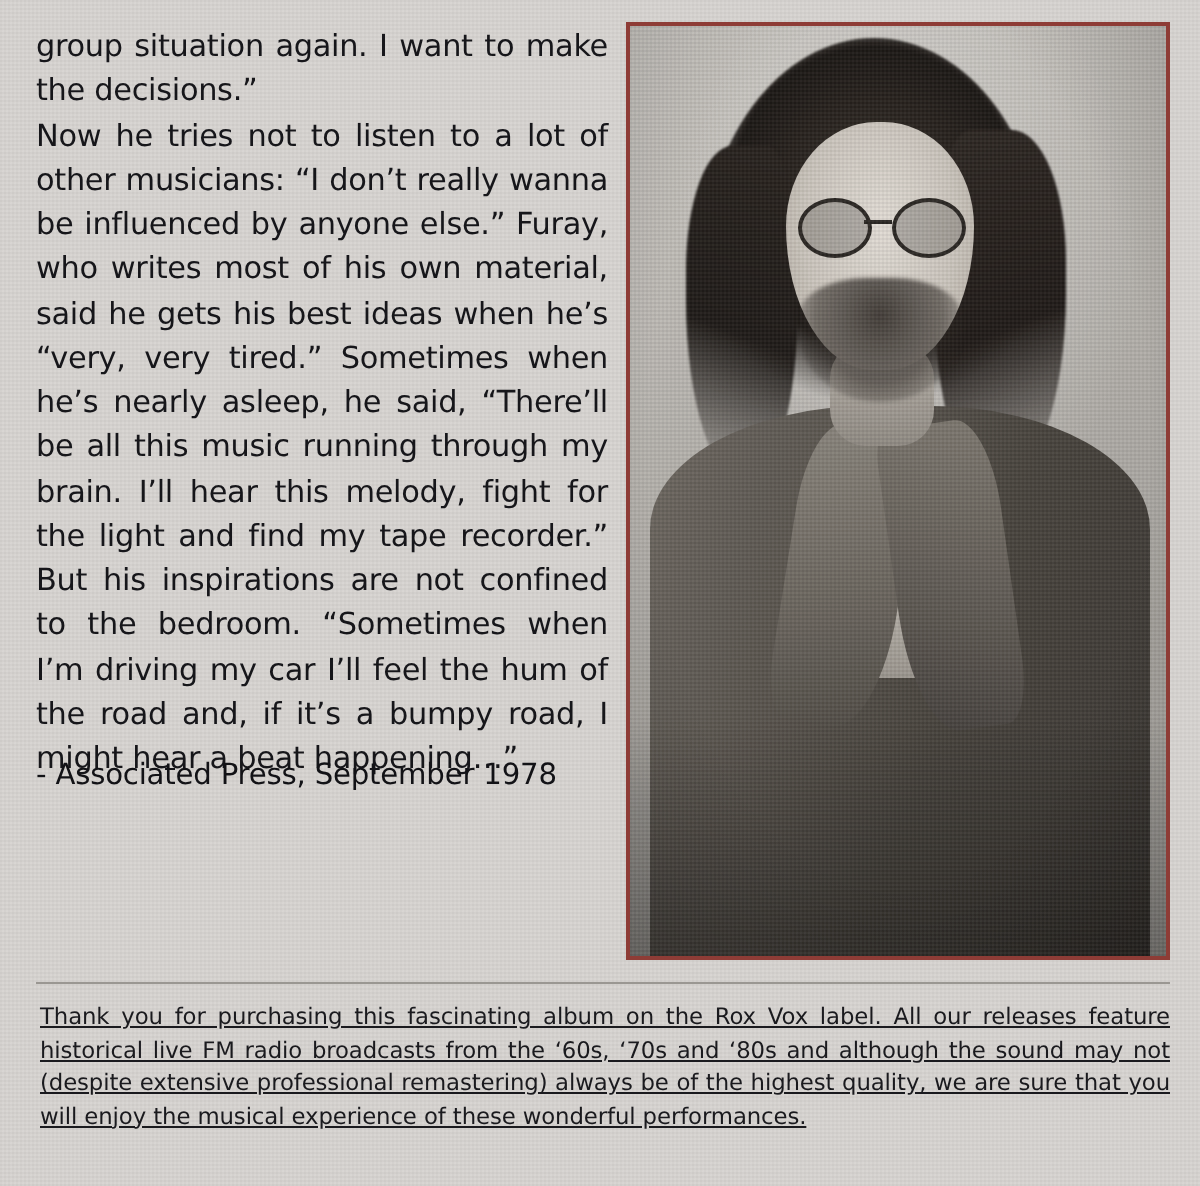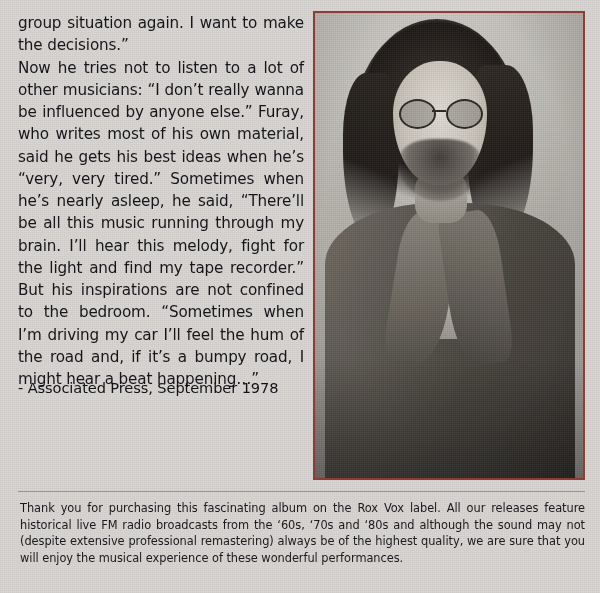--- a/index.html
+++ b/index.html
@@ -236,20 +236,21 @@
   .footer {
     position: absolute;
     left: 20px;
     top: 500px;
     width: 565px;
     color: #1a1a1e;
     font-size: 11.4px;
     line-height: 1.45;
     text-align: justify;
     letter-spacing: -0.05px;
+    text-decoration: underline;
   }
 </style>
 </head>
 <body>
 
 <div class="page">
 
   <div class="article">
     <p class="para-1">group situation again. I want to make the decisions.”</p>
     <p class="para-2">Now he tries not to listen to a lot of other musicians: “I don’t really wanna be influenced by anyone else.” Furay, who writes most of his own material, said he gets his best ideas when he’s “very, very tired.” Sometimes when he’s nearly asleep, he said, “There’ll be all this music running through my brain. I’ll hear this melody, fight for the light and find my tape recorder.” But his inspirations are not confined to the bedroom. “Sometimes when I’m driving my car I’ll feel the hum of the road and, if it’s a bumpy road, I might hear a beat happening…”</p>

